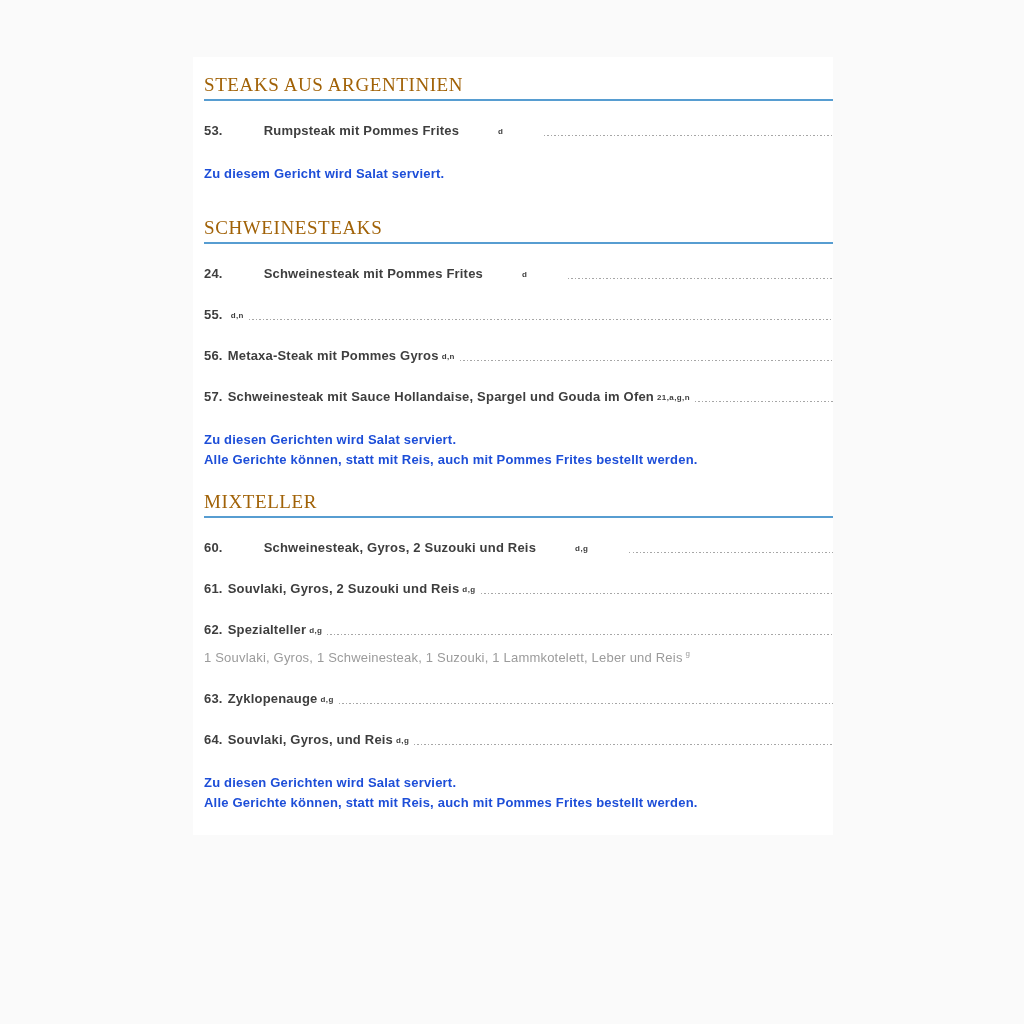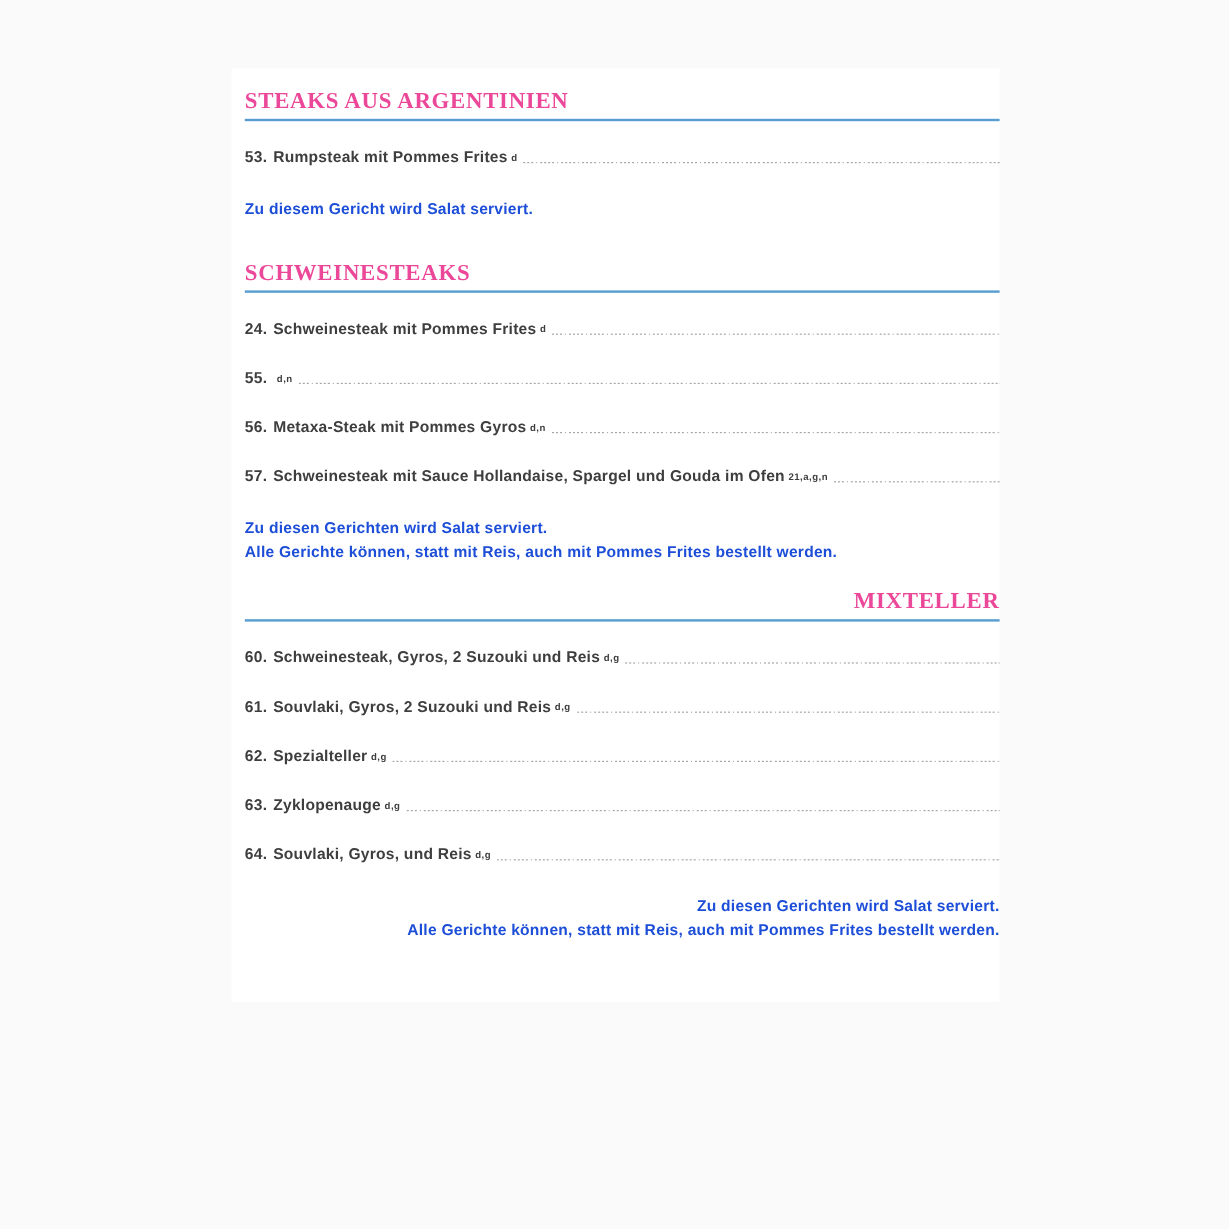--- a/index.html
+++ b/index.html
@@ -15,43 +15,43 @@
     left: 193px;
     top: 57px;
     width: 640px;
     height: 778px;
     background: #ffffff;
     box-sizing: border-box;
     padding: 18px 0 0 11px;
   }
   .menu-section { margin: 0; }
   .menu-section.mt-lg { margin-top: 34px; }
-  .menu-section.mt-md { margin-top: 22px; text-align: right; }
+  .menu-section.mt-md { margin-top: 22px; }
   .section-title {
     margin: 0;
     font-family: "Liberation Serif", serif;
-    font-weight: bold;
+    font-weight: normal;
     font-size: 19px;
     line-height: 20px;
     letter-spacing: 0.6px;
-    color: #ec4899;
+    color: #a16207;
     padding-bottom: 4px;
     border-bottom: 2px solid #579dd1;
   }
   .item {
     display: flex;
     align-items: baseline;
     margin-top: 26px;
     font-size: 13px;
     font-weight: bold;
     color: #3e3e3e;
     letter-spacing: 0.2px;
     line-height: 15px;
   }
-  .items > .item:first-child { margin-top: 22px; }
+  .items > .item:first-child { margin-top: 22px; gap: 36px; }
   .item-number { margin-right: 5px; white-space: nowrap; }
   .item-name { white-space: nowrap; }
   .sup {
     font-size: 8px;
     font-weight: bold;
     position: relative;
     top: -1px;
     margin-left: 3px;
     letter-spacing: 0.4px;
     vertical-align: super;
@@ -152,20 +152,23 @@
         <span class="item-name">Souvlaki, Gyros, 2 Suzouki und Reis</span>
         <sup class="sup">d,g</sup>
         <span class="leader"></span>
       </div>
       <div class="item">
         <span class="item-number">62.</span>
         <span class="item-name">Spezialteller</span>
         <sup class="sup">d,g</sup>
         <span class="leader"></span>
       </div>
+      <div class="item-desc">
+        <span>1 Souvlaki, Gyros, 1 Schweinesteak, 1 Suzouki, 1 Lammkotelett, Leber und Reis</span><sup class="sup">g</sup>
+      </div>
       <div class="item">
         <span class="item-number">63.</span>
         <span class="item-name">Zyklopenauge</span>
         <sup class="sup">d,g</sup>
         <span class="leader"></span>
       </div>
       <div class="item">
         <span class="item-number">64.</span>
         <span class="item-name">Souvlaki, Gyros, und Reis</span>
         <sup class="sup">d,g</sup>

